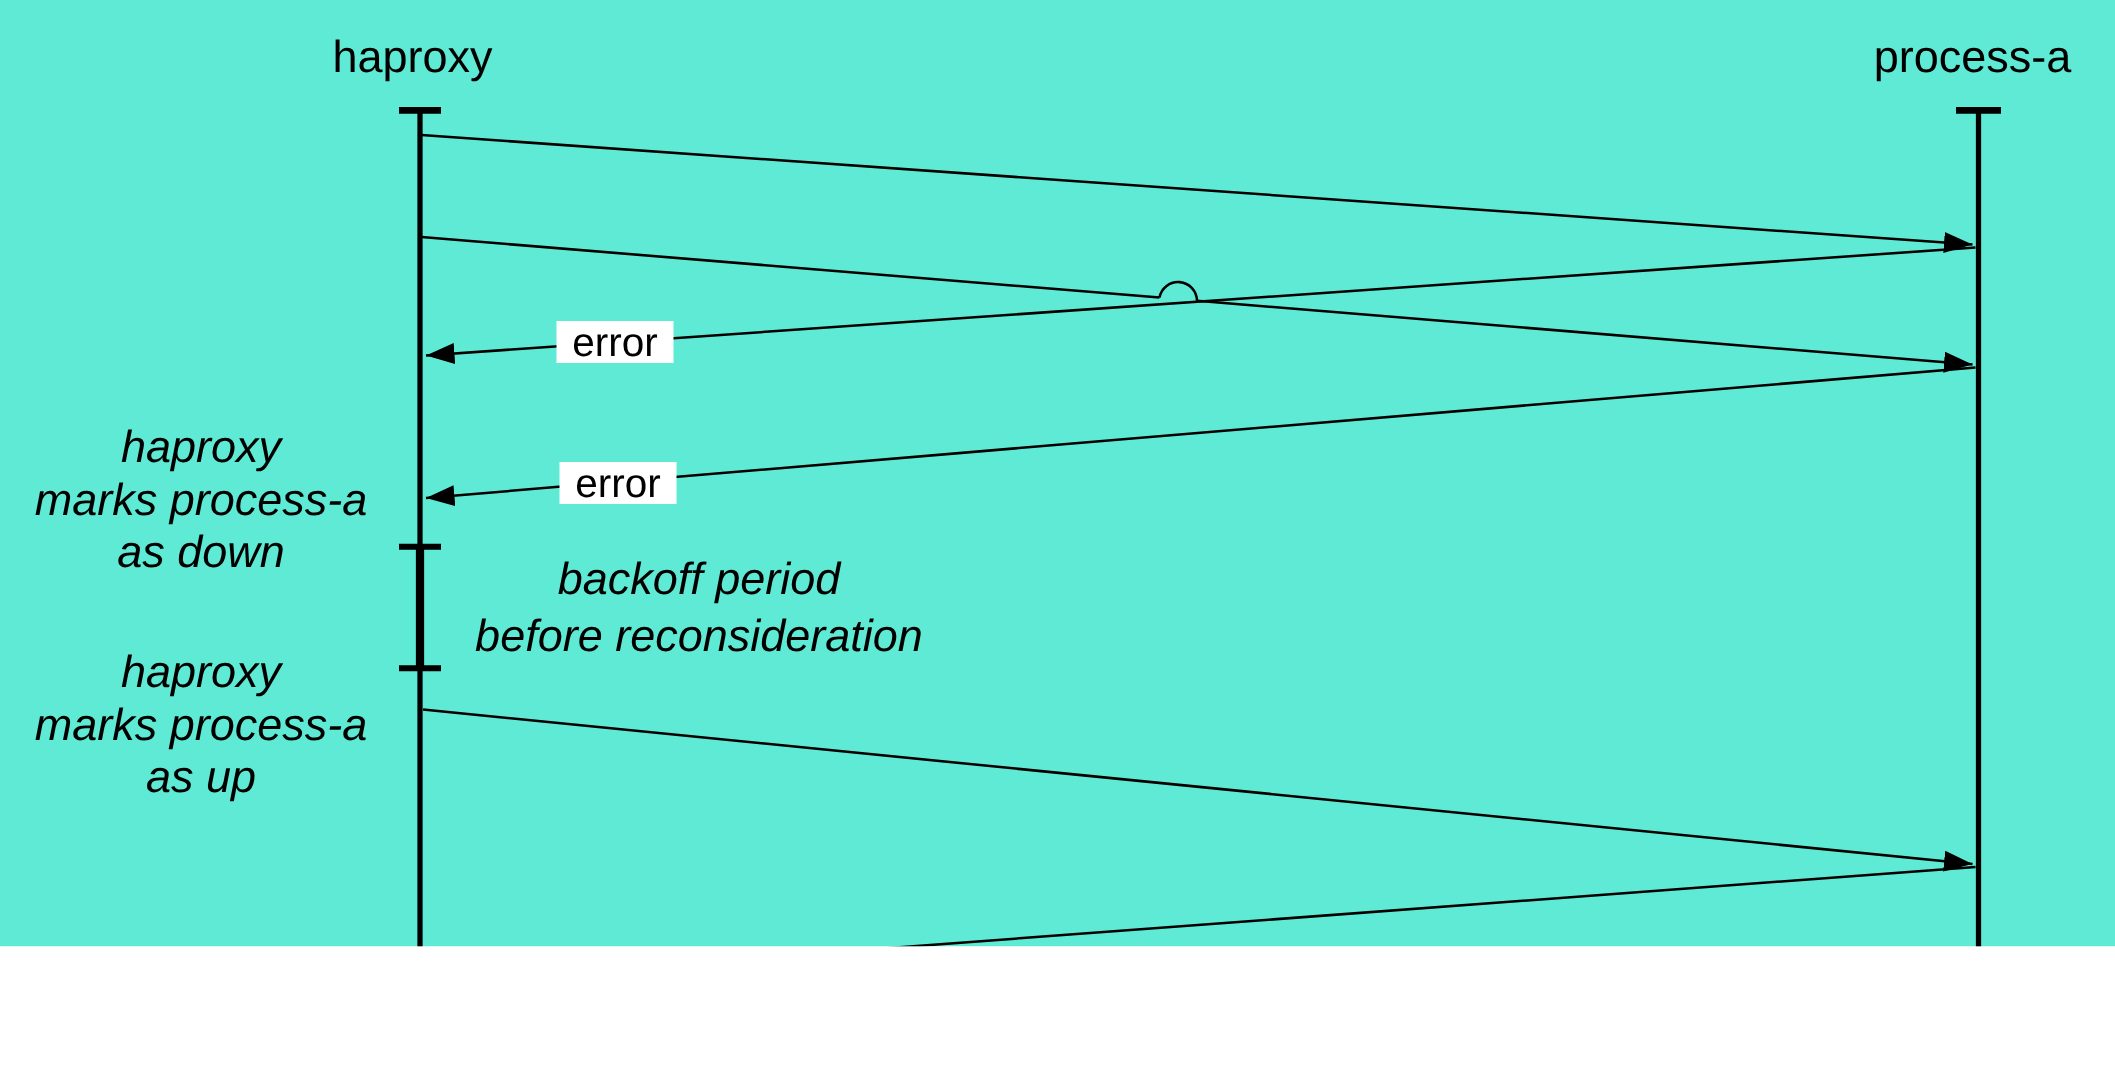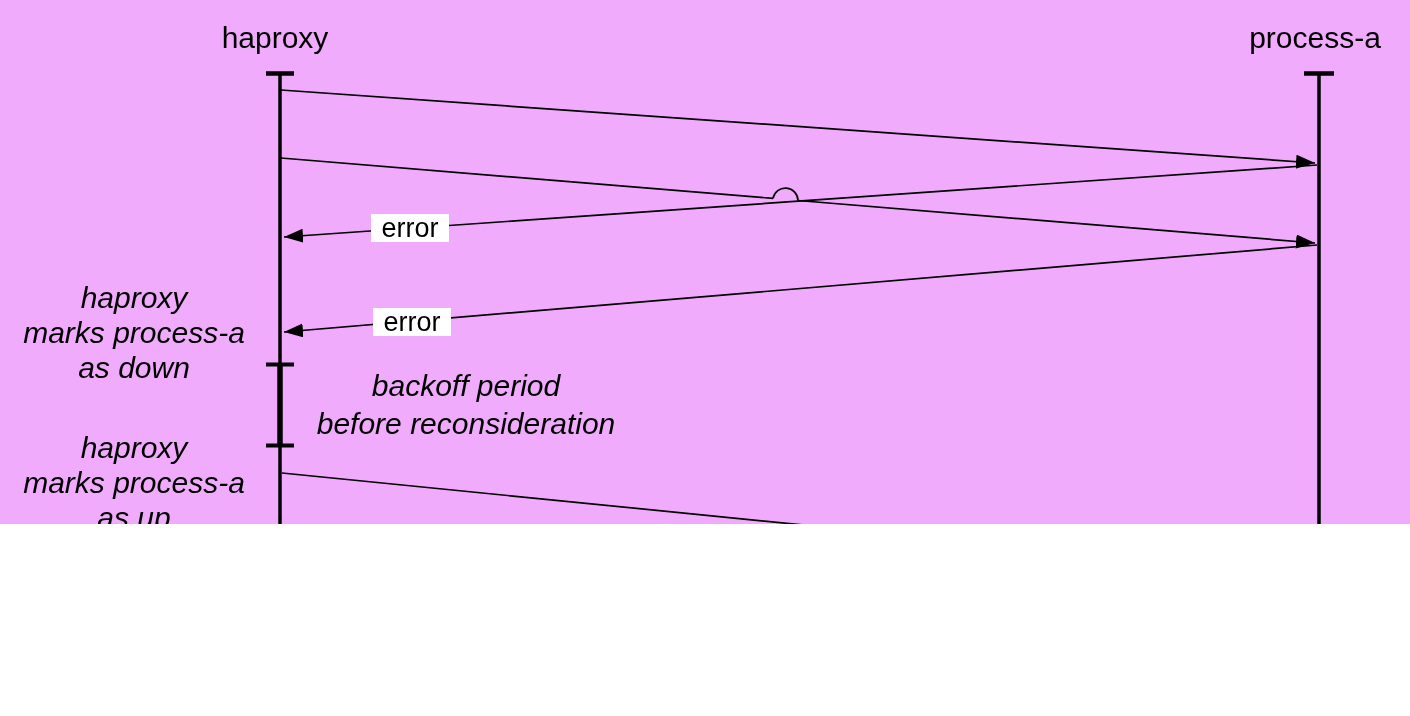--- a/index.html
+++ b/index.html
@@ -3,22 +3,22 @@
 <meta charset="utf-8">
 <style>
   html, body {
     margin: 0;
     padding: 0;
     background: #ffffff;
   }
   .canvas {
     position: relative;
     width: 1410px;
-    height: 524px;
-    background: #f0abfc;
+    height: 631px;
+    background: #5eead4;
     overflow: hidden;
   }
   svg {
     display: block;
     font-family: "Liberation Sans", "DejaVu Sans", sans-serif;
   }
   .actor-label {
     font-size: 30px;
     fill: #000000;
     text-anchor: middle;

